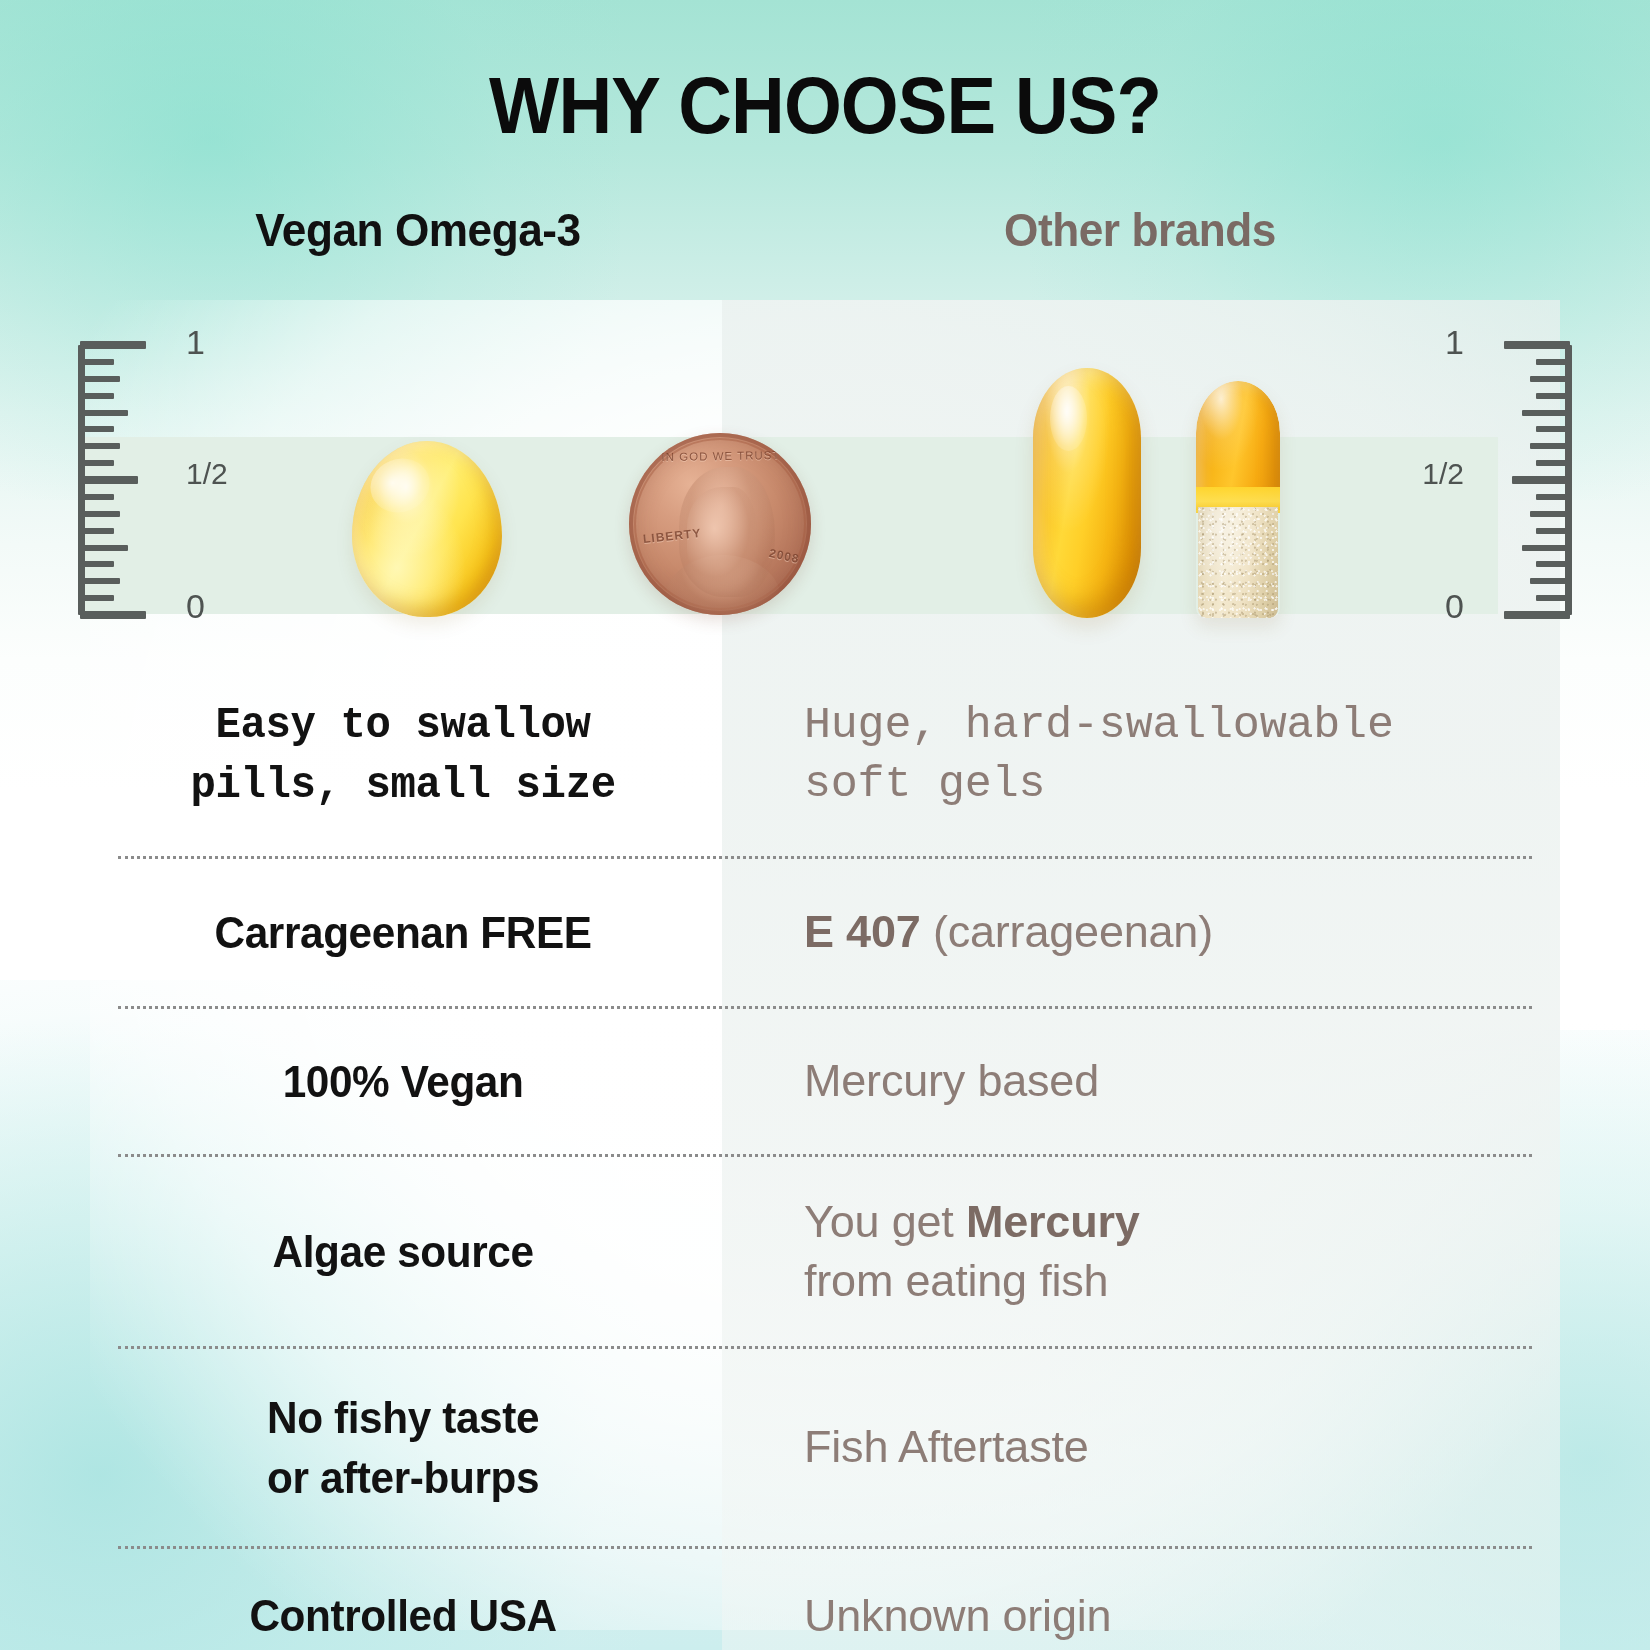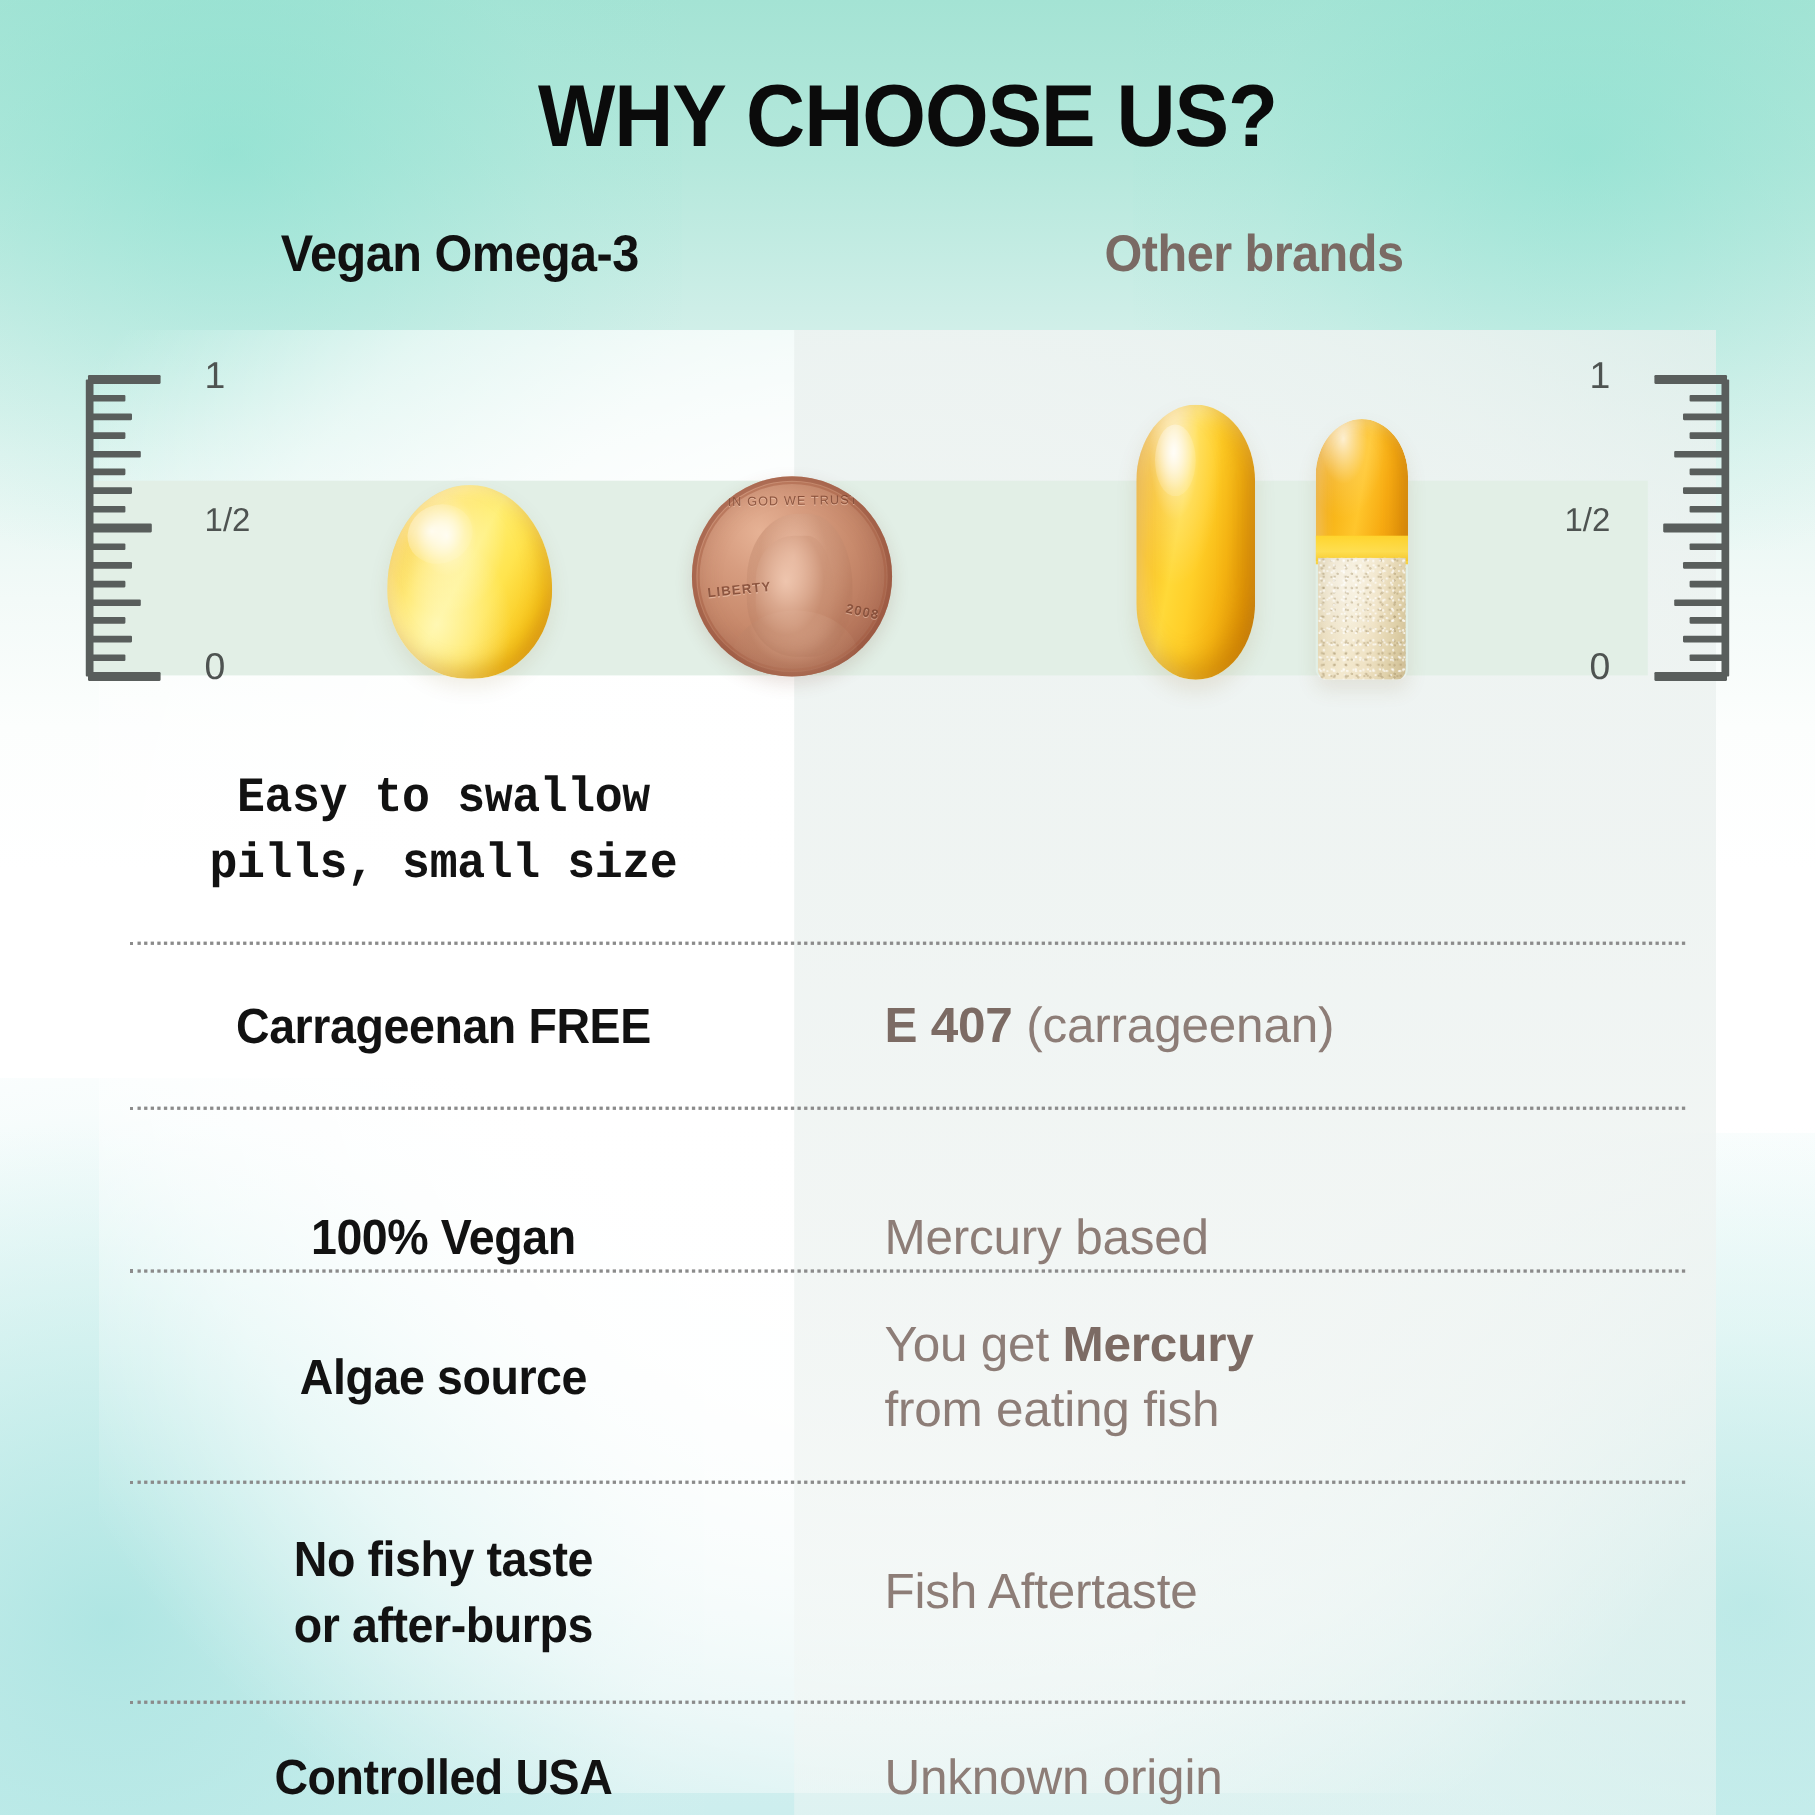--- a/index.html
+++ b/index.html
@@ -401,21 +401,21 @@
     font-weight: 400;
     line-height: 1.30;
     letter-spacing: -0.2px;
     color: #8d7d77;
   }
   .cell-right b { font-weight: 700; color: #7c6b64; }
 
   
   .row-0 { height: 204px; font-family: Liberation Mono, monospace; }
   .row-1 { height: 150px; }
-  .row-2 { height: 148px; align-items: flex-end; }
+  .row-2 { height: 148px; }
   .row-3 { height: 200px; }
   .row-4 { height: 192px; }
   .row-5 { height: 192px; border-bottom: none; }
 </style>
 </head>
 <body>
 
 <div id="poster">
 
   <div class="bg-mint-top"></div>
@@ -507,20 +507,21 @@
       <div class="cap-bottom">
         <div class="cap-grain"></div>
       </div>
     </div>
 
   </div>
 
   <div class="table" id="comparison-table">
       <div class="row row-0">
         <div class="cell-left">Easy to swallow<br>pills, small size</div>
+        <div class="cell-right">Huge, hard-swallowable<br>soft gels</div>
       </div>
       <div class="row row-1">
         <div class="cell-left">Carrageenan FREE</div>
         <div class="cell-right"><b>E 407</b> (carrageenan)</div>
       </div>
       <div class="row row-2">
         <div class="cell-left">100% Vegan</div>
         <div class="cell-right">Mercury based</div>
       </div>
       <div class="row row-4">

